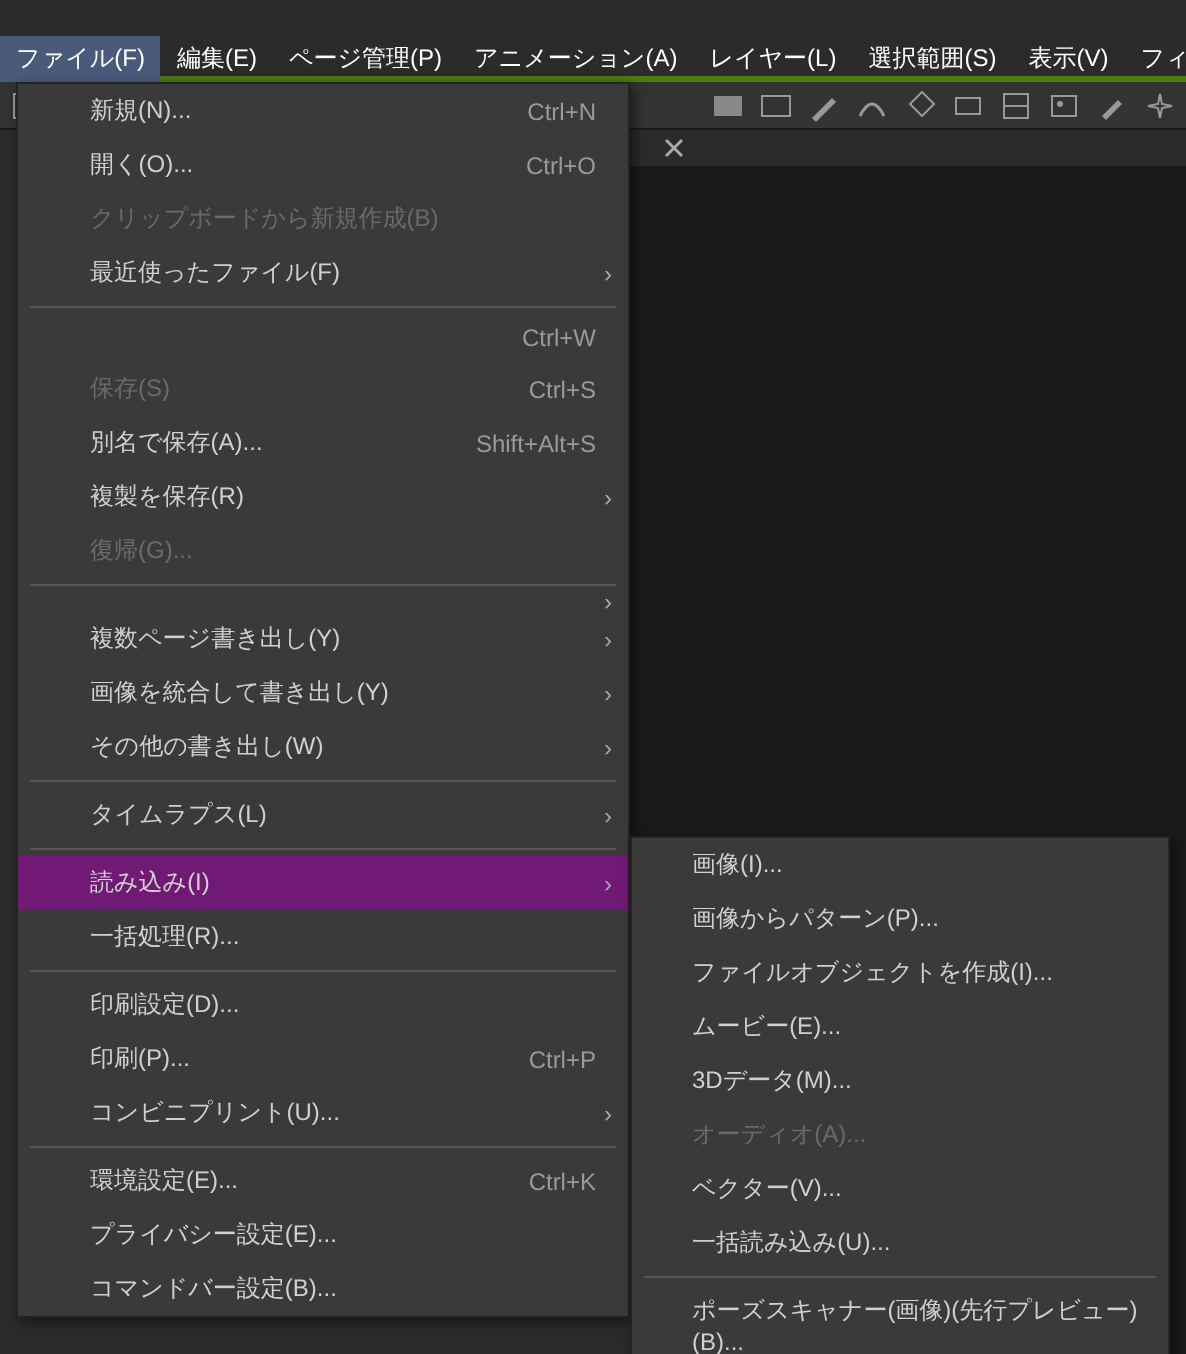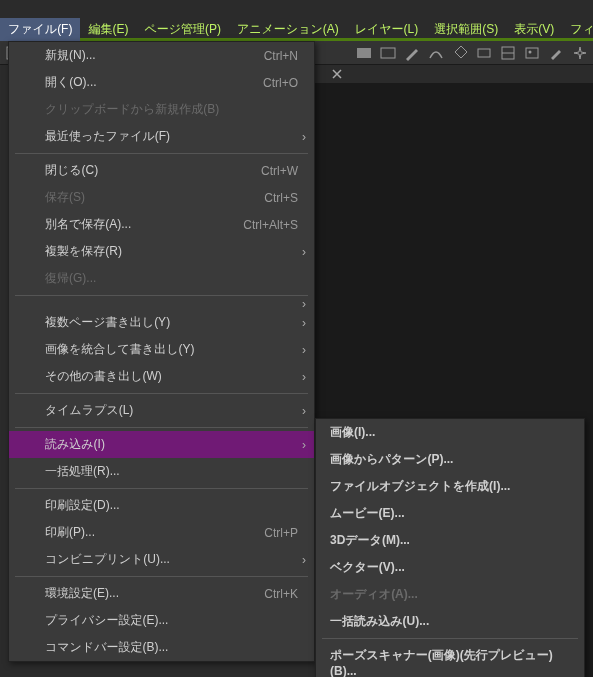--- a/index.html
+++ b/index.html
@@ -19,21 +19,21 @@
 }
 .menubar {
   display: flex;
   background: #2b2b2b;
   border-bottom: 3px solid #4d7c0f;
   height: 21px;
   align-items: center;
 }
 .menubar-item {
   padding: 3px 8px;
-  color: #bef264;
+  color: #ffffff;
   cursor: default;
   white-space: nowrap;
 }
 .menubar-item.active {
   background: #4a5a7a;
   color: #fff;
 }
 .toolbar {
   display: flex;
   background: #333;
@@ -107,21 +107,21 @@
 }
 .submenu {
   position: absolute;
   top: 418px;
   left: 315px;
   width: 270px;
   background: #3a3a3a;
   border: 1px solid #222;
   box-shadow: 2px 2px 6px rgba(0,0,0,0.5);
 }
-.submenu .dropdown-item { padding-left: 14px; font-weight: bold; }
+.submenu .dropdown-item { padding-left: 30px; }
 </style>
 </head>
 <body>
 
 <div class="titlebar"></div>
 
 <div class="menubar">
   <div class="menubar-item active">ファイル(F)</div>
   <div class="menubar-item">編集(E)</div>
   <div class="menubar-item">ページ管理(P)</div>
@@ -214,30 +214,29 @@
   </div>
   <div class="dropdown-item disabled">
     <span class="label">クリップボードから新規作成(B)</span>
   </div>
   <div class="dropdown-item">
     <span class="label">最近使ったファイル(F)</span>
     <span class="arrow">›</span>
   </div>
   <div class="dropdown-sep"></div>
   <div class="dropdown-item">
-    <span class="label">閉じる(C)</span>
     <span class="shortcut">Ctrl+W</span>
   </div>
   <div class="dropdown-item disabled">
     <span class="label">保存(S)</span>
     <span class="shortcut">Ctrl+S</span>
   </div>
   <div class="dropdown-item">
     <span class="label">別名で保存(A)...</span>
-    <span class="shortcut">Ctrl+Alt+S</span>
+    <span class="shortcut">Shift+Alt+S</span>
   </div>
   <div class="dropdown-item">
     <span class="label">複製を保存(R)</span>
     <span class="arrow">›</span>
   </div>
   <div class="dropdown-item disabled">
     <span class="label">復帰(G)...</span>
   </div>
   <div class="dropdown-sep"></div>
   <div class="dropdown-item">
@@ -303,27 +302,27 @@
   </div>
   <div class="dropdown-item">
     <span class="label">ファイルオブジェクトを作成(I)...</span>
   </div>
   <div class="dropdown-item">
     <span class="label">ムービー(E)...</span>
   </div>
   <div class="dropdown-item">
     <span class="label">3Dデータ(M)...</span>
   </div>
-  <div class="dropdown-item">
-    <span class="label">ベクター(V)...</span>
-  </div>
   <div class="dropdown-item disabled">
     <span class="label">オーディオ(A)...</span>
   </div>
   <div class="dropdown-item">
+    <span class="label">ベクター(V)...</span>
+  </div>
+  <div class="dropdown-item">
     <span class="label">一括読み込み(U)...</span>
   </div>
   <div class="dropdown-sep"></div>
   <div class="dropdown-item">
     <span class="label">ポーズスキャナー(画像)(先行プレビュー)(B)...</span>
   </div>
 
 </div>
 
 </body></html>

